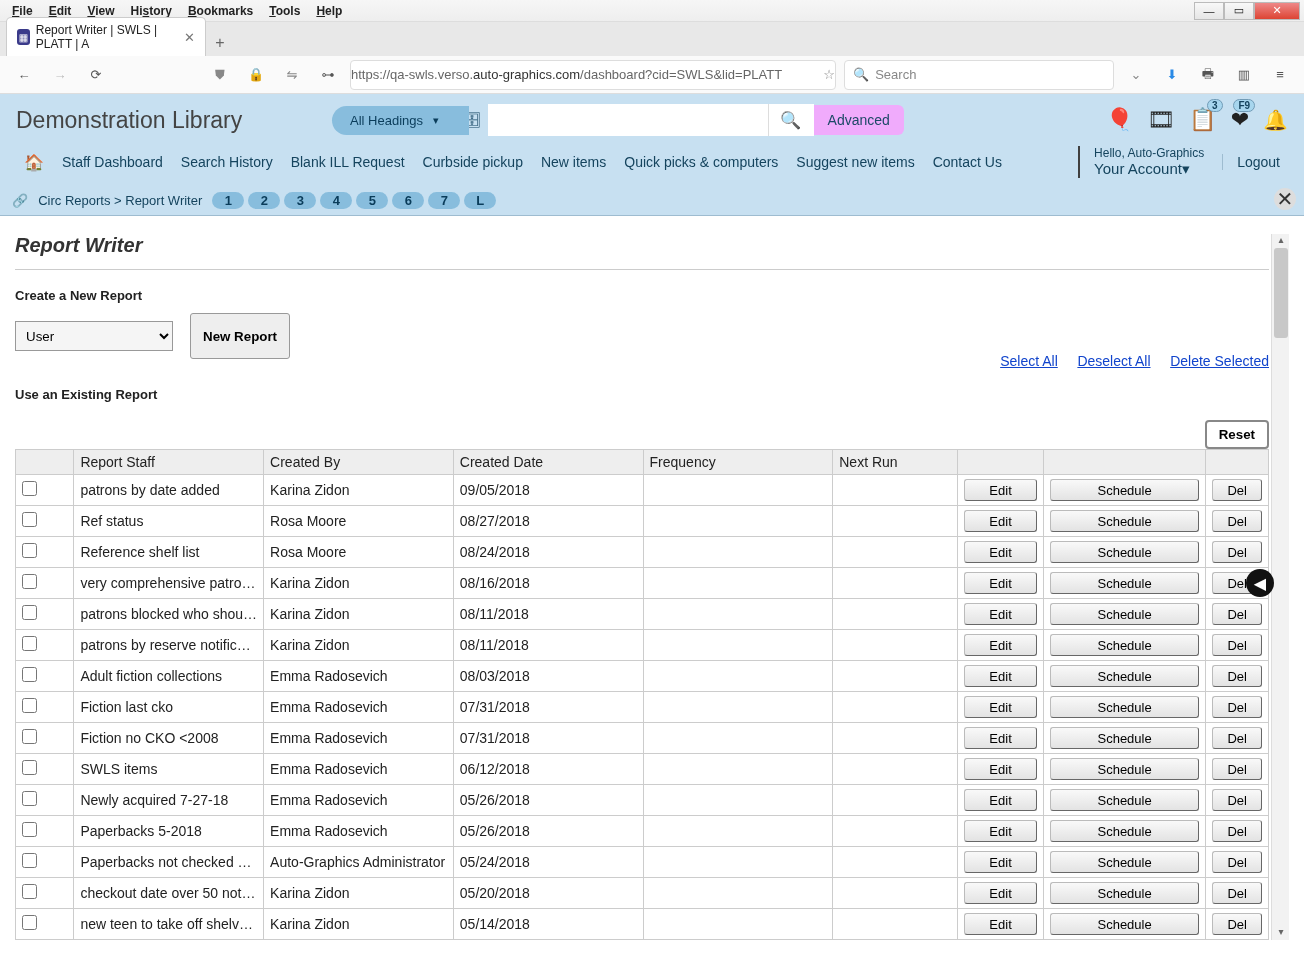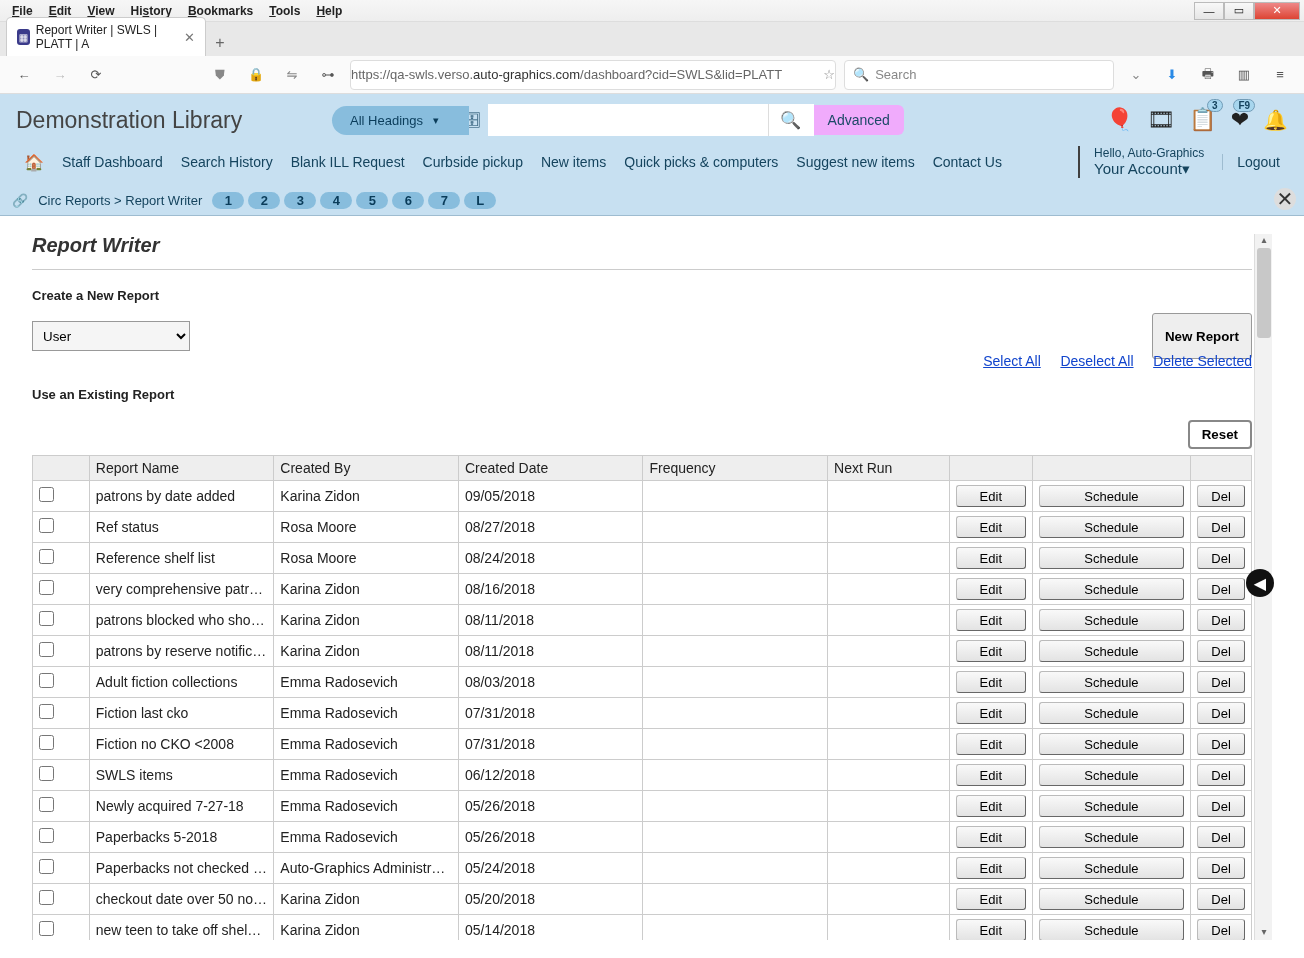--- a/index.html
+++ b/index.html
@@ -49,31 +49,31 @@
   .account-box { margin-left:auto; border-left:2px solid #404040; padding-left:14px; font-size:12px; color:#15445e; }
   .account-box .acct { font-size:15px; }
   .logout { color:#15445e; font-size:14px; padding-left:14px; border-left:1px solid #9ebcd0; }
 
   .breadcrumb-row { background:#c7e0f1; padding:4px 12px 6px 12px; display:flex; align-items:center; gap:10px; font-size:13px; color:#15445e; border-bottom:1px solid #9ebcd0; position:relative; }
   .pills { display:flex; gap:4px; }
   .pill { background:#88bddd; color:#0a3c5a; min-width:32px; text-align:center; border-radius:12px; padding:1px 10px; font-weight:bold; font-size:13px; }
   .close-page { position:absolute; right:8px; top:0px; font-size:20px; color:#333; background:#ddd; border-radius:50%; width:22px; height:22px; display:flex; align-items:center; justify-content:center; }
 
   
-  .content { padding:18px 32px; position:relative; height:calc(958px - 22px - 34px - 38px - 122px); overflow:hidden;text-decoration:underline; }
+  .content { padding:18px 15px; position:relative; height:calc(958px - 22px - 34px - 38px - 122px); overflow:hidden;text-decoration:underline; }
   .page-title { font-size:20px; font-style:italic; font-weight:bold; color:#333; margin-bottom:12px; }
   hr { border:none; border-top:1px solid #ccc; margin-bottom:18px; }
   .create-label { font-weight:bold; font-size:13px; margin-bottom:10px; }
-  .controls-row { display:flex; gap:6px; align-items:center;justify-content:space-between; }
+  .controls-row { display:flex; gap:17px; align-items:center; }
   select.user { height:30px; width:158px; border:1px solid #999; background:#f5f5f5; padding:0 6px; }
   .newreport { height:46px; border:1px solid #999; background:#eee; padding:0 12px; font-weight:bold; border-radius:3px; }
   .links-row { text-align:right; margin-top:-6px; margin-bottom:6px; }
   .links-row a { color:#1144cc; text-decoration:underline; margin-left:16px; font-size:14px;margin-top:20px; }
   .existing-label { font-weight:bold; margin-top:18px; margin-bottom:18px; }
-  .reset-row { text-align:right; margin-bottom:6px; }
+  .reset-row { text-align:right; }
   .reset { border:2px solid #888; background:#fff; padding:5px 12px; font-weight:bold; border-radius:4px; }
 
   table.reports { width:100%; border-collapse:collapse; table-layout:fixed; }
   table.reports th, table.reports td { border:1px solid #ccc; padding:4px 6px; font-size:14px; text-align:left; white-space:nowrap; overflow:hidden; text-overflow:ellipsis; height:25px; }
   table.reports th { background:#eee; font-weight:normal; }
   .cb-col { width:56px; text-align:center; }
   .rname-col { width:182px; }
   .cby-col { width:182px; }
   .cdate-col { width:182px; }
   .freq-col { width:182px; }
@@ -230,21 +230,21 @@
             <col class="cdate-col">
             <col class="freq-col">
             <col class="nrun-col">
             <col class="edit-col">
             <col class="sched-col">
             <col class="del-col">
       </colgroup>
       <thead>
             <tr>
         <th></th>
-        <th>Report Name</th>
+        <th>Report Staff</th>
         <th>Created By</th>
         <th>Created Date</th>
         <th>Frequency</th>
         <th>Next Run</th>
         <th></th>
               <th></th>
               <th></th>
       </tr>
           </thead>
       <tbody id="rows">

